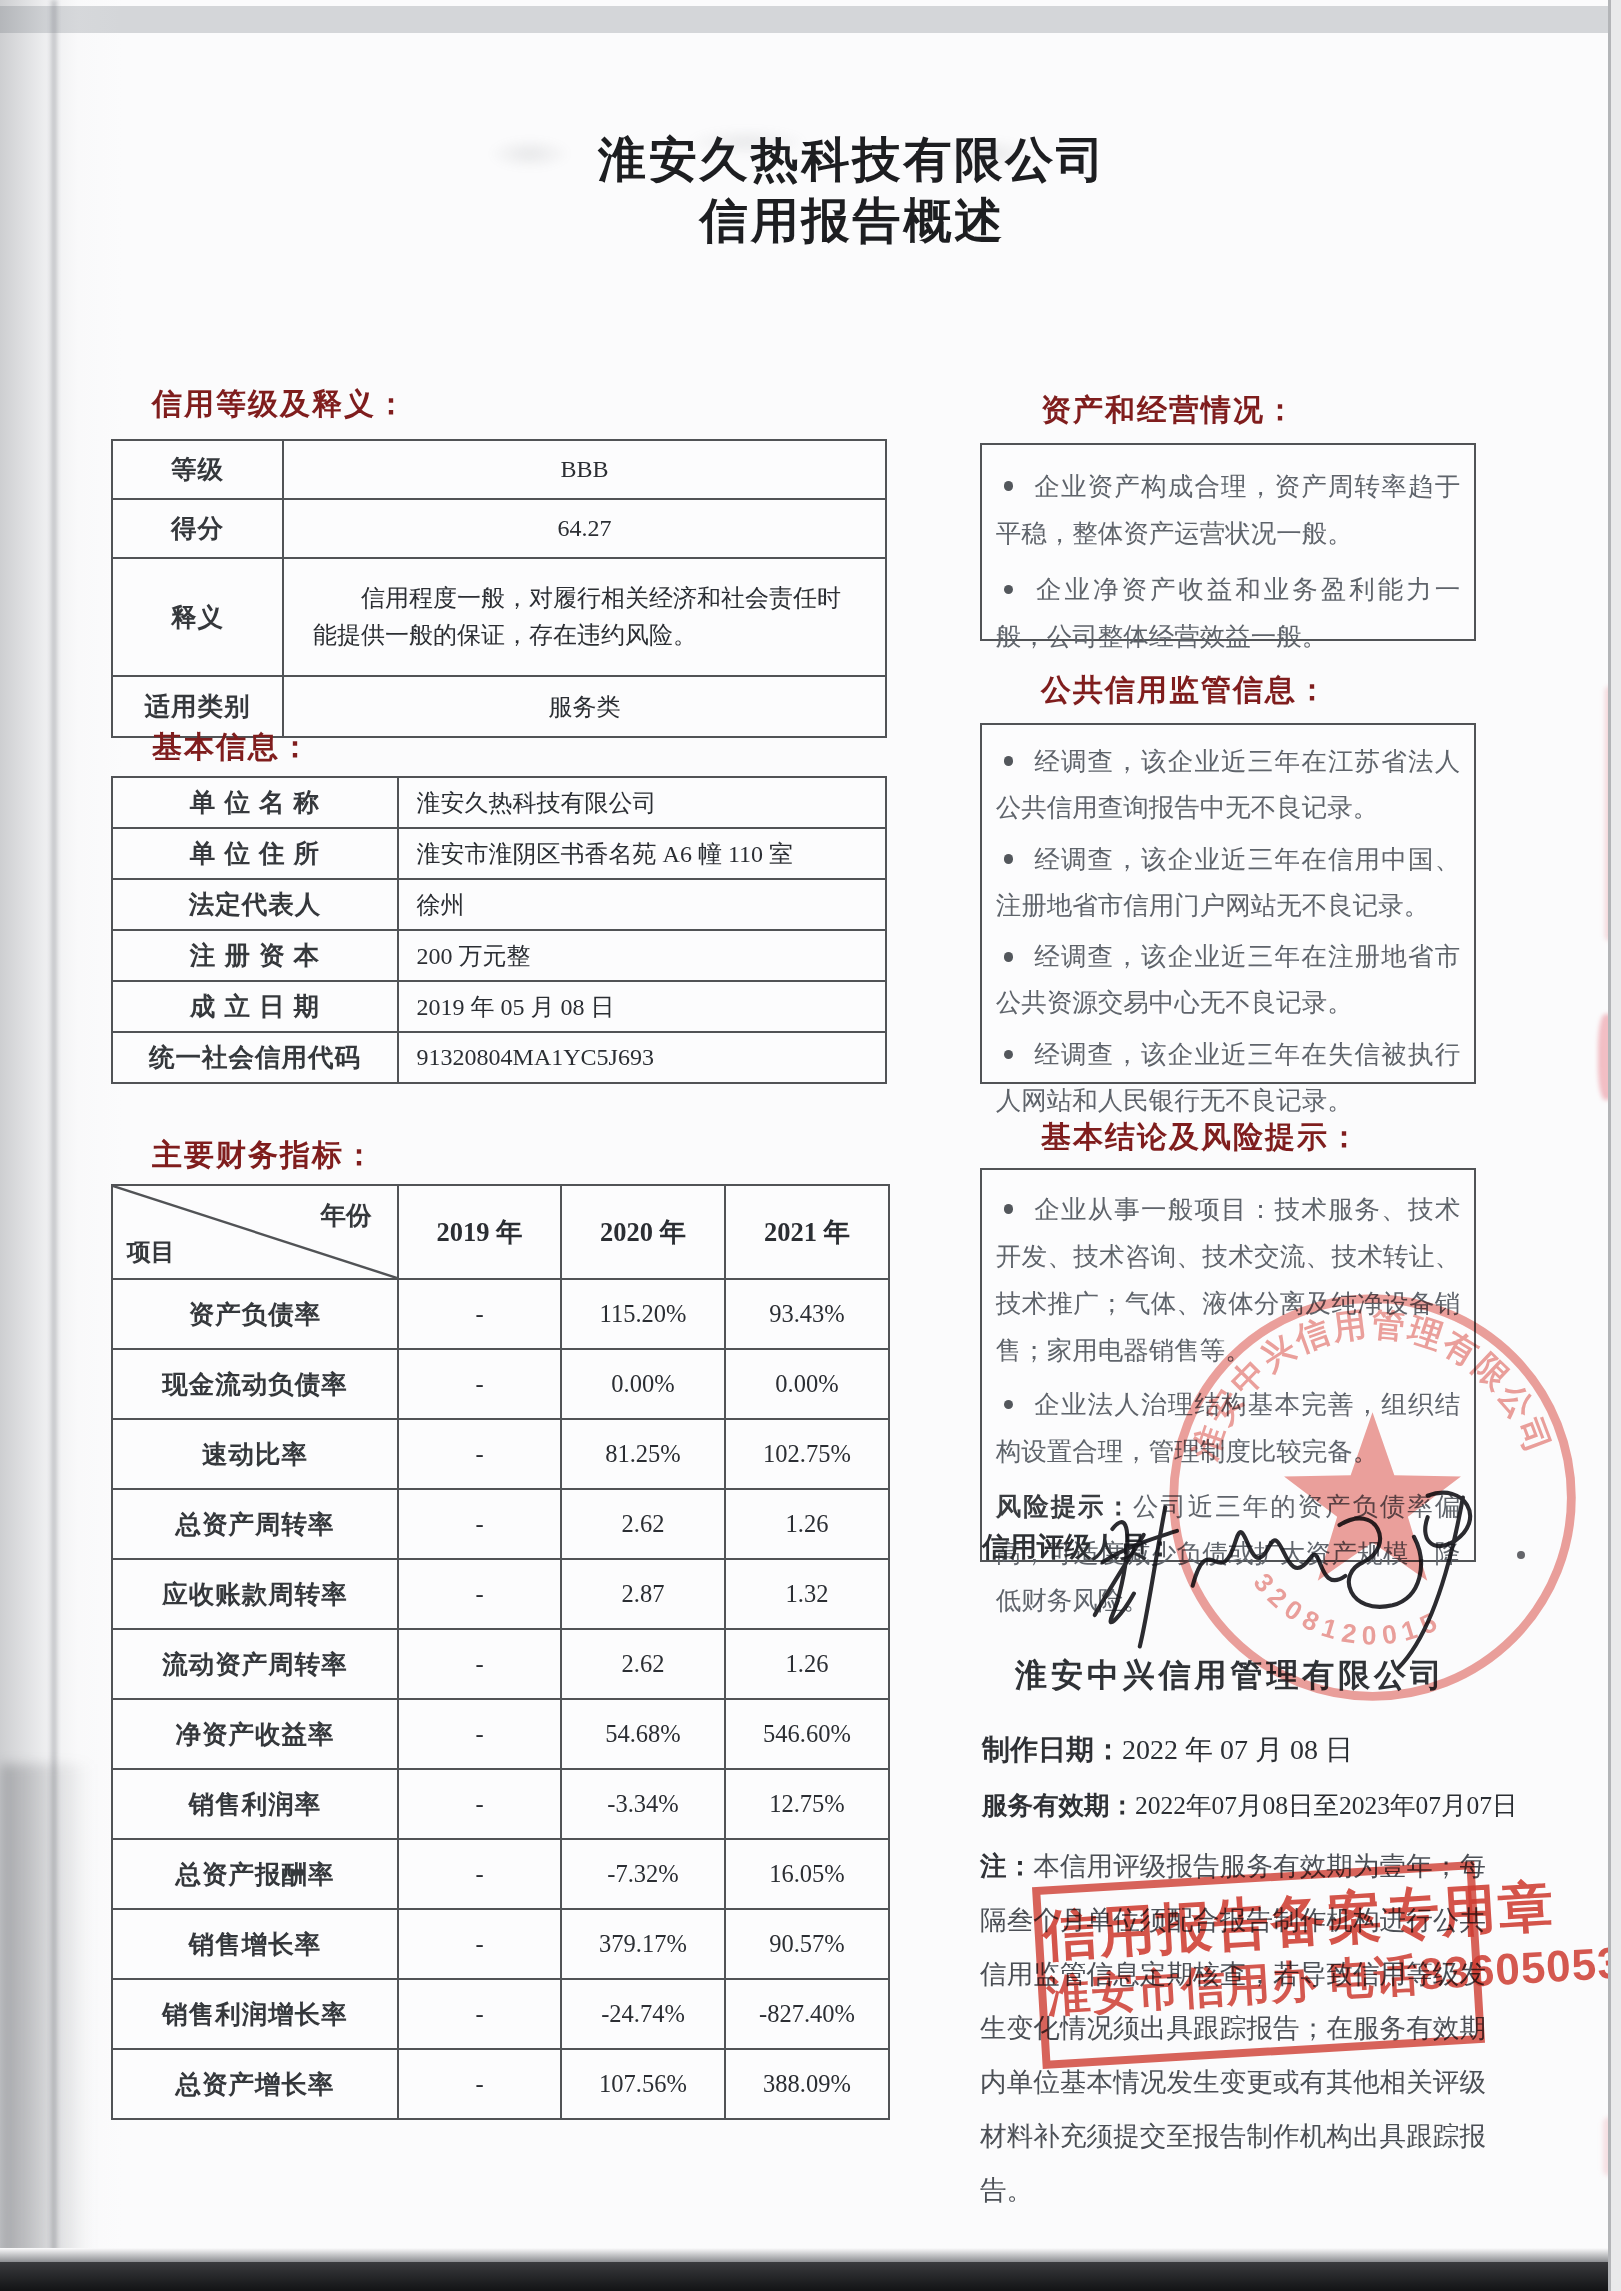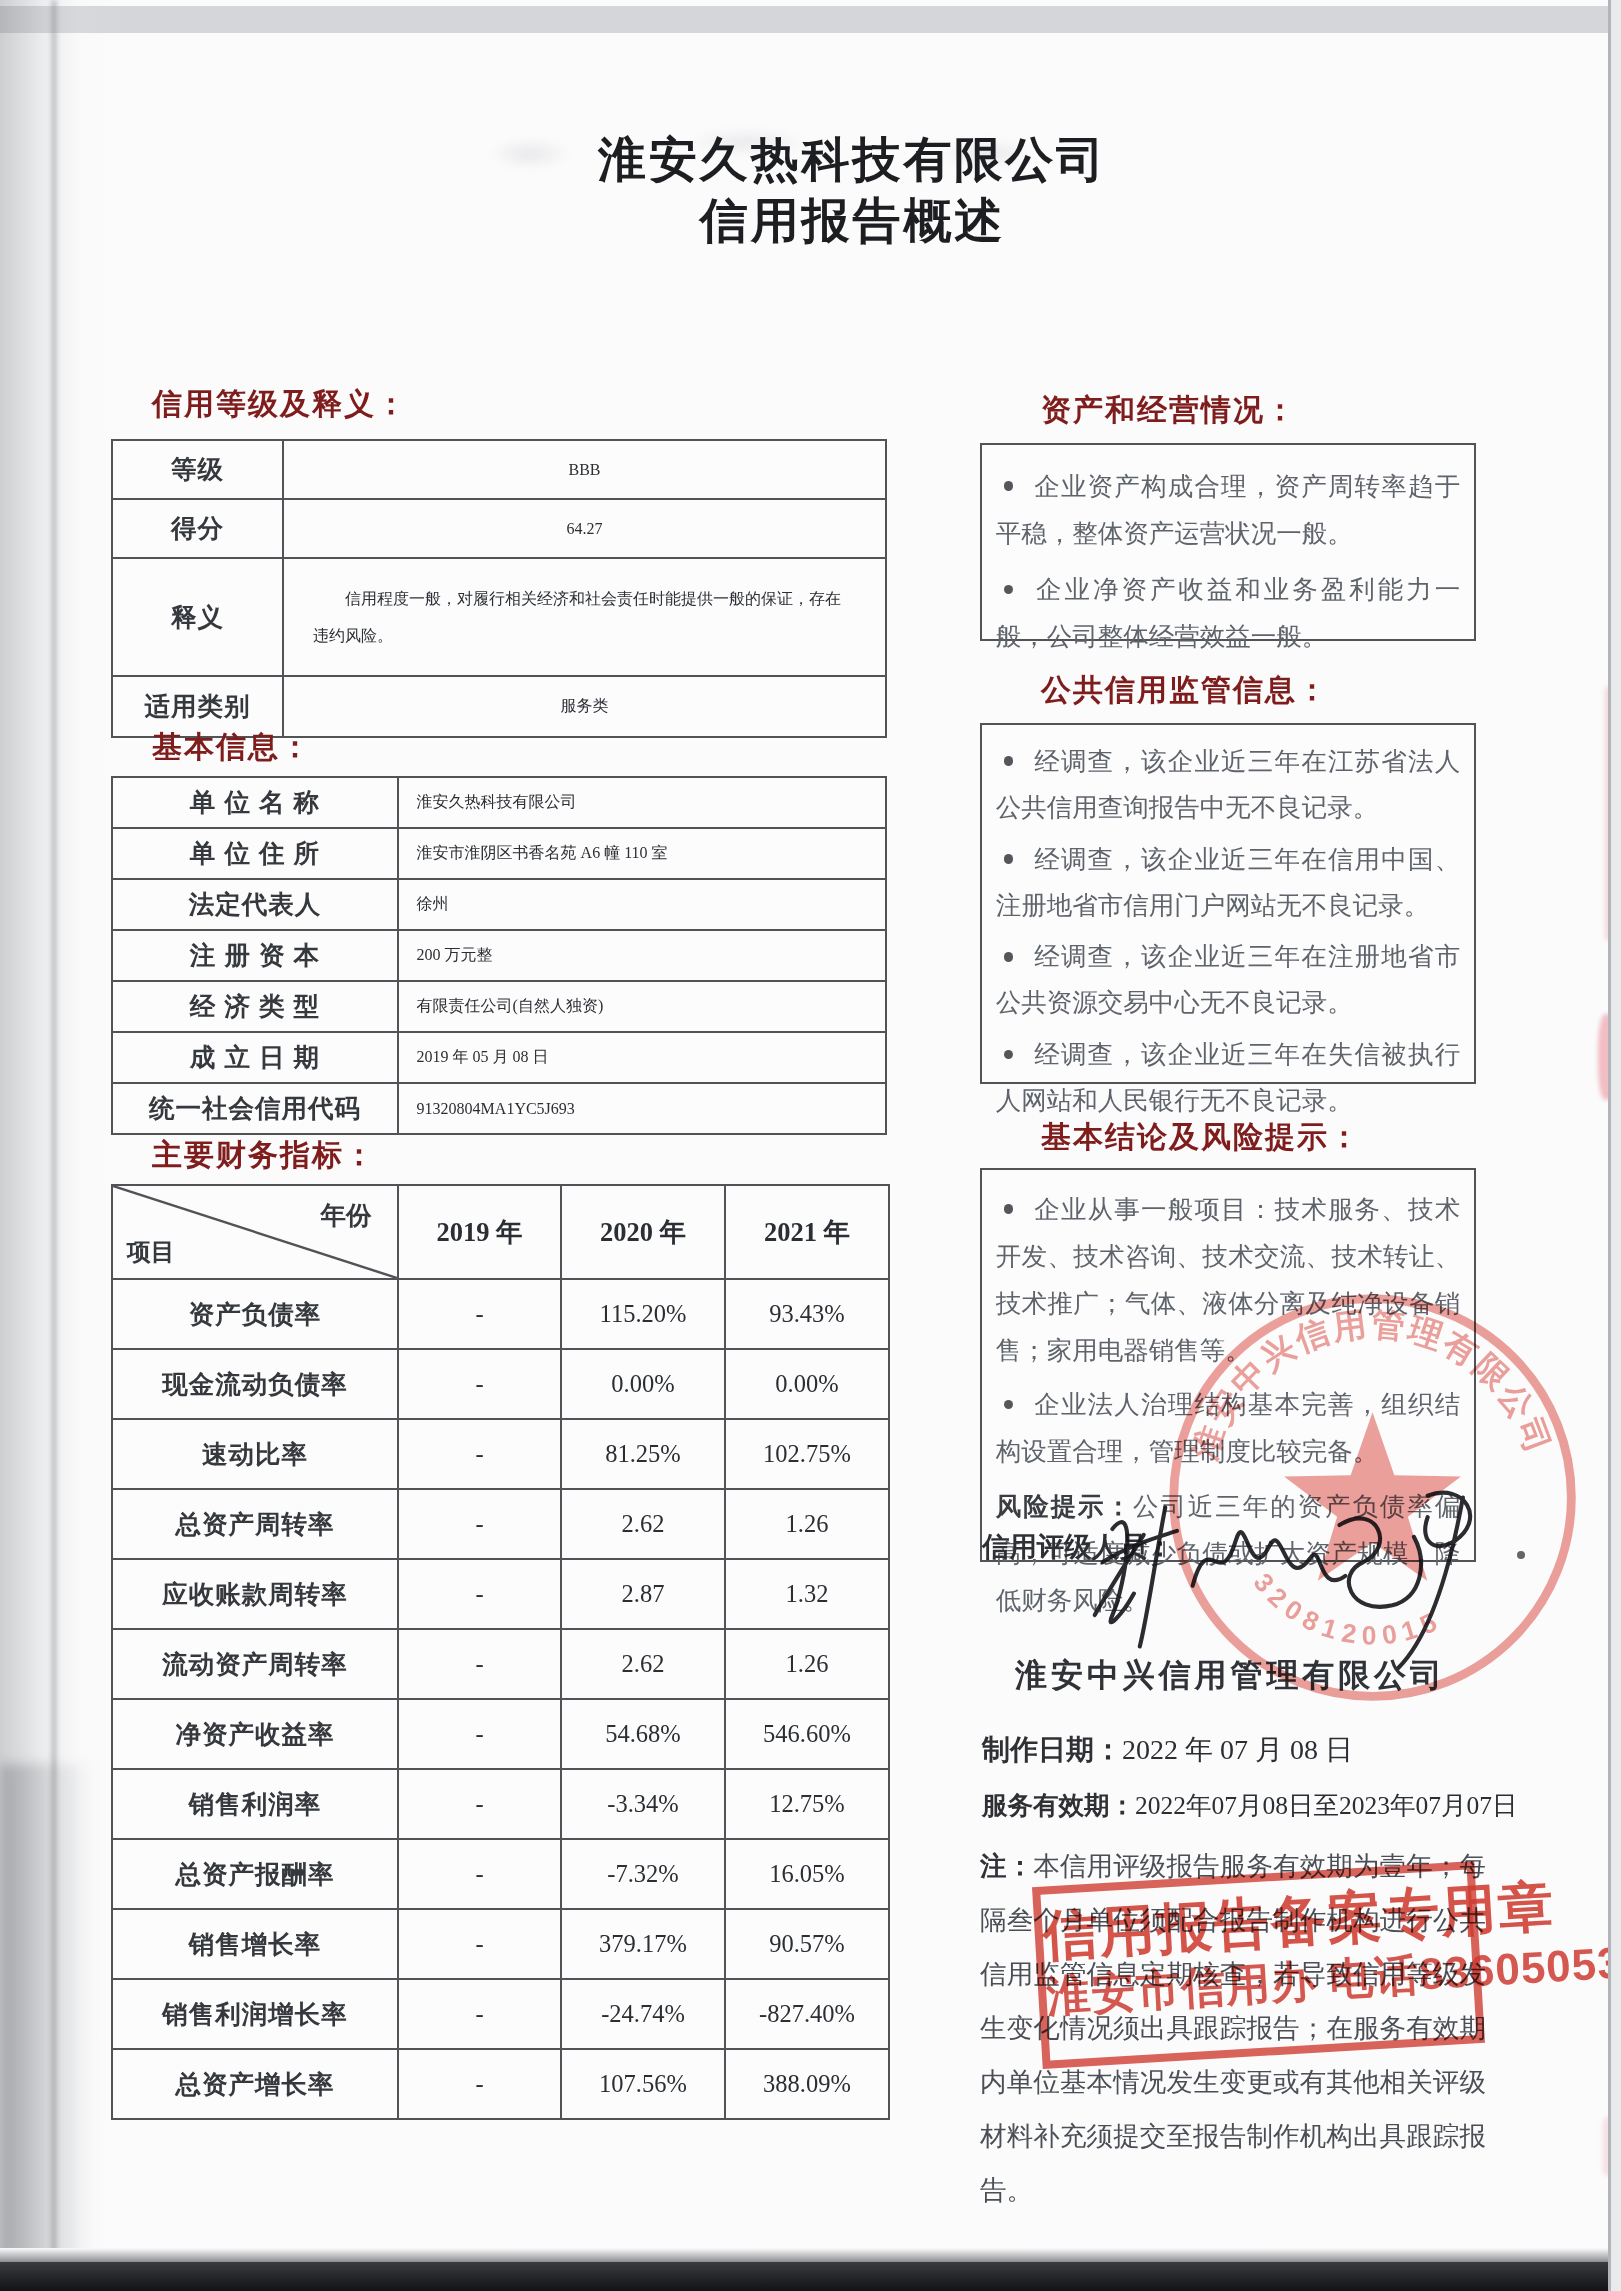--- a/index.html
+++ b/index.html
@@ -32,21 +32,21 @@
     font-family:"Liberation Serif","DejaVu Serif",serif;font-weight:700;}
   .title-line{font-size:48px;line-height:61px;letter-spacing:2.9px;}
   
   .sec-h{font-family:Liberation Sans, sans-serif;font-weight:700;
     font-size:30px;color:#7f1d1d;letter-spacing:2px;}
   
   table.tbl{border-collapse:collapse;table-layout:fixed;background:rgba(255,255,255,.4);}
   table.tbl td{border:2px solid #515356;overflow:hidden;}
   td.lab{font-family:"Liberation Sans","DejaVu Sans",sans-serif;font-weight:700;
     font-size:25.5px;color:#35383c;text-align:center;letter-spacing:1px;}
-  td.val{font-size:16px;color:#2b2e33;}
+  td.val{font-size:24px;color:#2b2e33;}
   .c{text-align:center;}
   td.val.l{text-align:left;padding-left:17.6px;}
   td.just{padding:5.9px 29px;text-indent:2em;line-height:37px;text-align:left;}
   td.num{font-size:24.5px;color:#2b2e33;text-align:center;}
   td.yr{font-weight:700;font-size:26.5px;color:#2b2e33;text-align:center;}
   td.corner{position:relative;padding:0;}
   .corner svg{position:absolute;left:0;top:0;width:100%;height:100%;}
   .corner-top{position:absolute;right:25.5px;top:11.8px;font-family:"Liberation Sans",sans-serif;
     font-weight:700;font-size:25.5px;color:#35383c;}
   .corner-bottom{position:absolute;left:13.7px;bottom:9.8px;font-family:"Liberation Sans",sans-serif;
@@ -143,24 +143,20 @@
       <td class="lab" style="height:47px">单 位 住 所</td>
       <td class="val l">淮安市淮阴区书香名苑 A6 幢 110 室</td>
     </tr>
     <tr>
       <td class="lab" style="height:47px">法定代表人</td>
       <td class="val l">徐州</td>
     </tr>
     <tr>
       <td class="lab" style="height:47px">注 册 资 本</td>
       <td class="val l">200 万元整</td>
-    </tr>
-    <tr>
-      <td class="lab" style="height:47px">经 济 类 型</td>
-      <td class="val l">有限责任公司(自然人独资)</td>
     </tr>
     <tr>
       <td class="lab" style="height:47px">成 立 日 期</td>
       <td class="val l">2019 年 05 月 08 日</td>
     </tr>
     <tr>
       <td class="lab" style="height:47px">统一社会信用代码</td>
       <td class="val l">91320804MA1YC5J693</td>
     </tr>
   </tbody>

